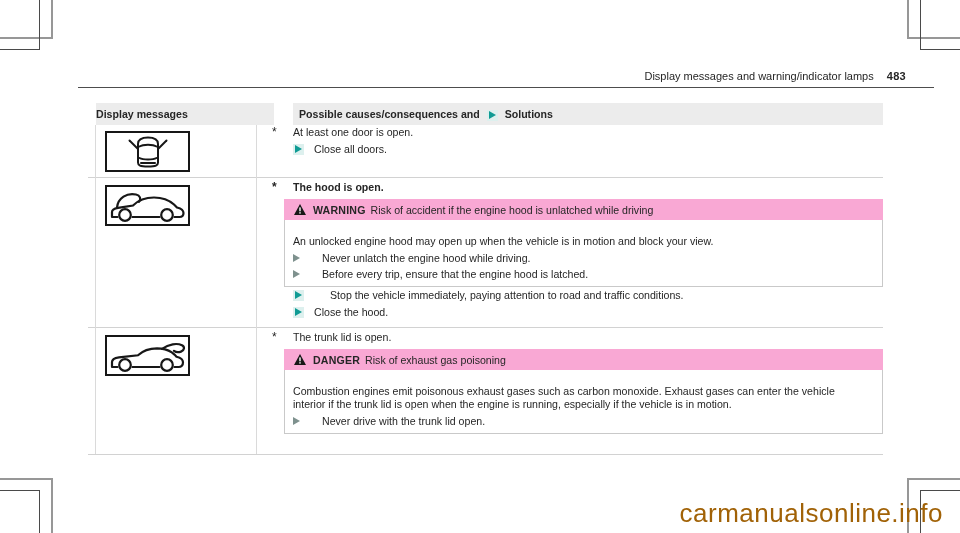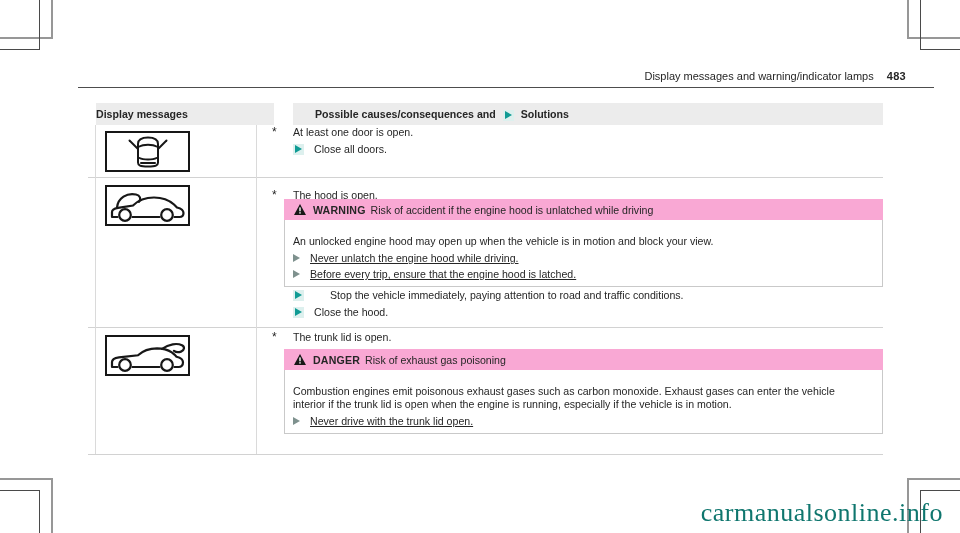--- a/index.html
+++ b/index.html
@@ -19,21 +19,21 @@
   .br-gray { left:907px; top:478px; width:53px; height:55px; border-left:2px solid #979797; border-top:2px solid #979797; }
   .br-dark { left:920px; top:490px; width:40px; height:43px; border-left:1.5px solid #4a4a4a; border-top:1.5px solid #4a4a4a; }
   
   .runhead { position:absolute; top:70px; right:54px; font-size:11px; white-space:nowrap; }
   .runhead .pagenum { font-weight:bold; margin-left:13px; letter-spacing:.3px; }
   .headrule { position:absolute; left:78px; top:87px; width:856px; height:1px; background:#4d4d4d; }
   
   .th { position:absolute; top:103px; height:22px; background:#ececec; font-weight:bold;
         font-size:10.6px; line-height:22px; white-space:nowrap; }
   .th-left  { left:96px;  width:178px; }
-  .th-right { left:293px; width:590px; padding-left:22px; }
+  .th-right { left:293px; width:590px; padding-left:6px; }
   .hdiv { position:absolute; left:88px; width:795px; height:1px; background:#d2d2d2; }
   .vdiv { position:absolute; width:1px; top:125px; height:329px; background:#dadada; }
   
   .pictobox { position:absolute; left:105px; width:85px; height:41px; border:2.5px solid #171717;
               display:flex; align-items:center; justify-content:center; background:#fff; }
   
   .cause { position:absolute; left:272px; font-size:10.6px; line-height:13px; white-space:nowrap; }
   .cause .star { display:inline-block; width:21px; font-size:12px; }
   .sol { position:absolute; left:293px; display:flex; align-items:center; font-size:10.6px; white-space:nowrap; }
   .sol .txt { margin-left:10px; }
@@ -42,24 +42,24 @@
          border-bottom:4px solid transparent; border-left:7px solid #0f9b94; }
   .tri.gray { border-left-color:#7e918e; }
   
   .alertbox { position:absolute; left:284px; width:599px; border:1px solid #c9c9c9; background:#fff; }
   .ab-title { background:#f9a8d4; height:21px; display:flex; align-items:center; padding-left:10px;
               font-size:10.6px; white-space:nowrap; margin:-1px -1px 0 -1px; }
   .ab-title .label { font-weight:bold; margin:0 5px 0 7px; letter-spacing:.2px; }
   .ab-body { padding:4px 9px 6px 8px; }
   .ab-text { font-size:10.6px; line-height:13px; max-width:560px; margin:11px 0 3px; }
   .ab-bullet { display:flex; align-items:center; font-size:10.6px; margin-top:4px; white-space:nowrap; }
-  .ab-bullet .txt { margin-left:10px;text-decoration:underline; }
+  .ab-bullet .txt { margin-left:22px; }
   
-  .watermark { position:absolute; top:498px; right:17px; font-size:26px; color:#0f766e;
-               letter-spacing:.5px; z-index:5;font-family:Liberation Serif, serif; }
+  .watermark { position:absolute; top:498px; right:17px; font-size:26px; color:#a16207;
+               letter-spacing:.5px; z-index:5; }
   svg { display:block; }
 </style>
 </head>
 <body>
 
 <div class="page">
 
   <div class="mark tl-gray"></div>
   <div class="mark tl-dark"></div>
   <div class="mark tr-gray"></div>
@@ -114,21 +114,21 @@
   <div class="pictobox" style="top:185px;">
     <svg width="80" height="36" viewBox="0 0 80 36">
       <g fill="none" stroke="#171717" stroke-width="2.2" stroke-linecap="round">
         <circle cx="17" cy="27" r="5.8"></circle>
         <circle cx="59" cy="27" r="5.8"></circle>
         <path d="M4,29 L4,24 C4,21.5 6,20.5 10,19.8 L25,17.5 C31,11.5 37,9.5 46,9.5 C54,9.5 61,12 66,16.5 L69,19.5 C73,20.5 75.5,22 75.5,25 C75.5,27.5 74,29 71.5,29 L66.5,29 M51.5,29 L24.5,29 M9.5,29 L4,29"></path>
         <path d="M9,19.5 C10,10 19,4.5 28,6.5 C32,7.4 33.5,10.8 31,13.8"></path>
       </g>
     </svg>
   </div>
-  <div class="cause" style="top:189px;">
+  <div class="cause" style="top:181px;font-weight:bold;">
     <span class="star">*</span><span>The hood is open.</span>
   </div>
   <div class="alertbox" style="top:199px;">
     <div class="ab-title">
       <svg width="12" height="11" viewBox="0 0 12 11">
         <path d="M6,0 L12,11 L0,11 Z" fill="#171717"></path>
         <rect x="5.3" y="3.4" width="1.4" height="3.9" fill="#ffffff"></rect>
         <rect x="5.3" y="8.2" width="1.4" height="1.4" fill="#ffffff"></rect>
       </svg>
       <span class="label">WARNING</span>

